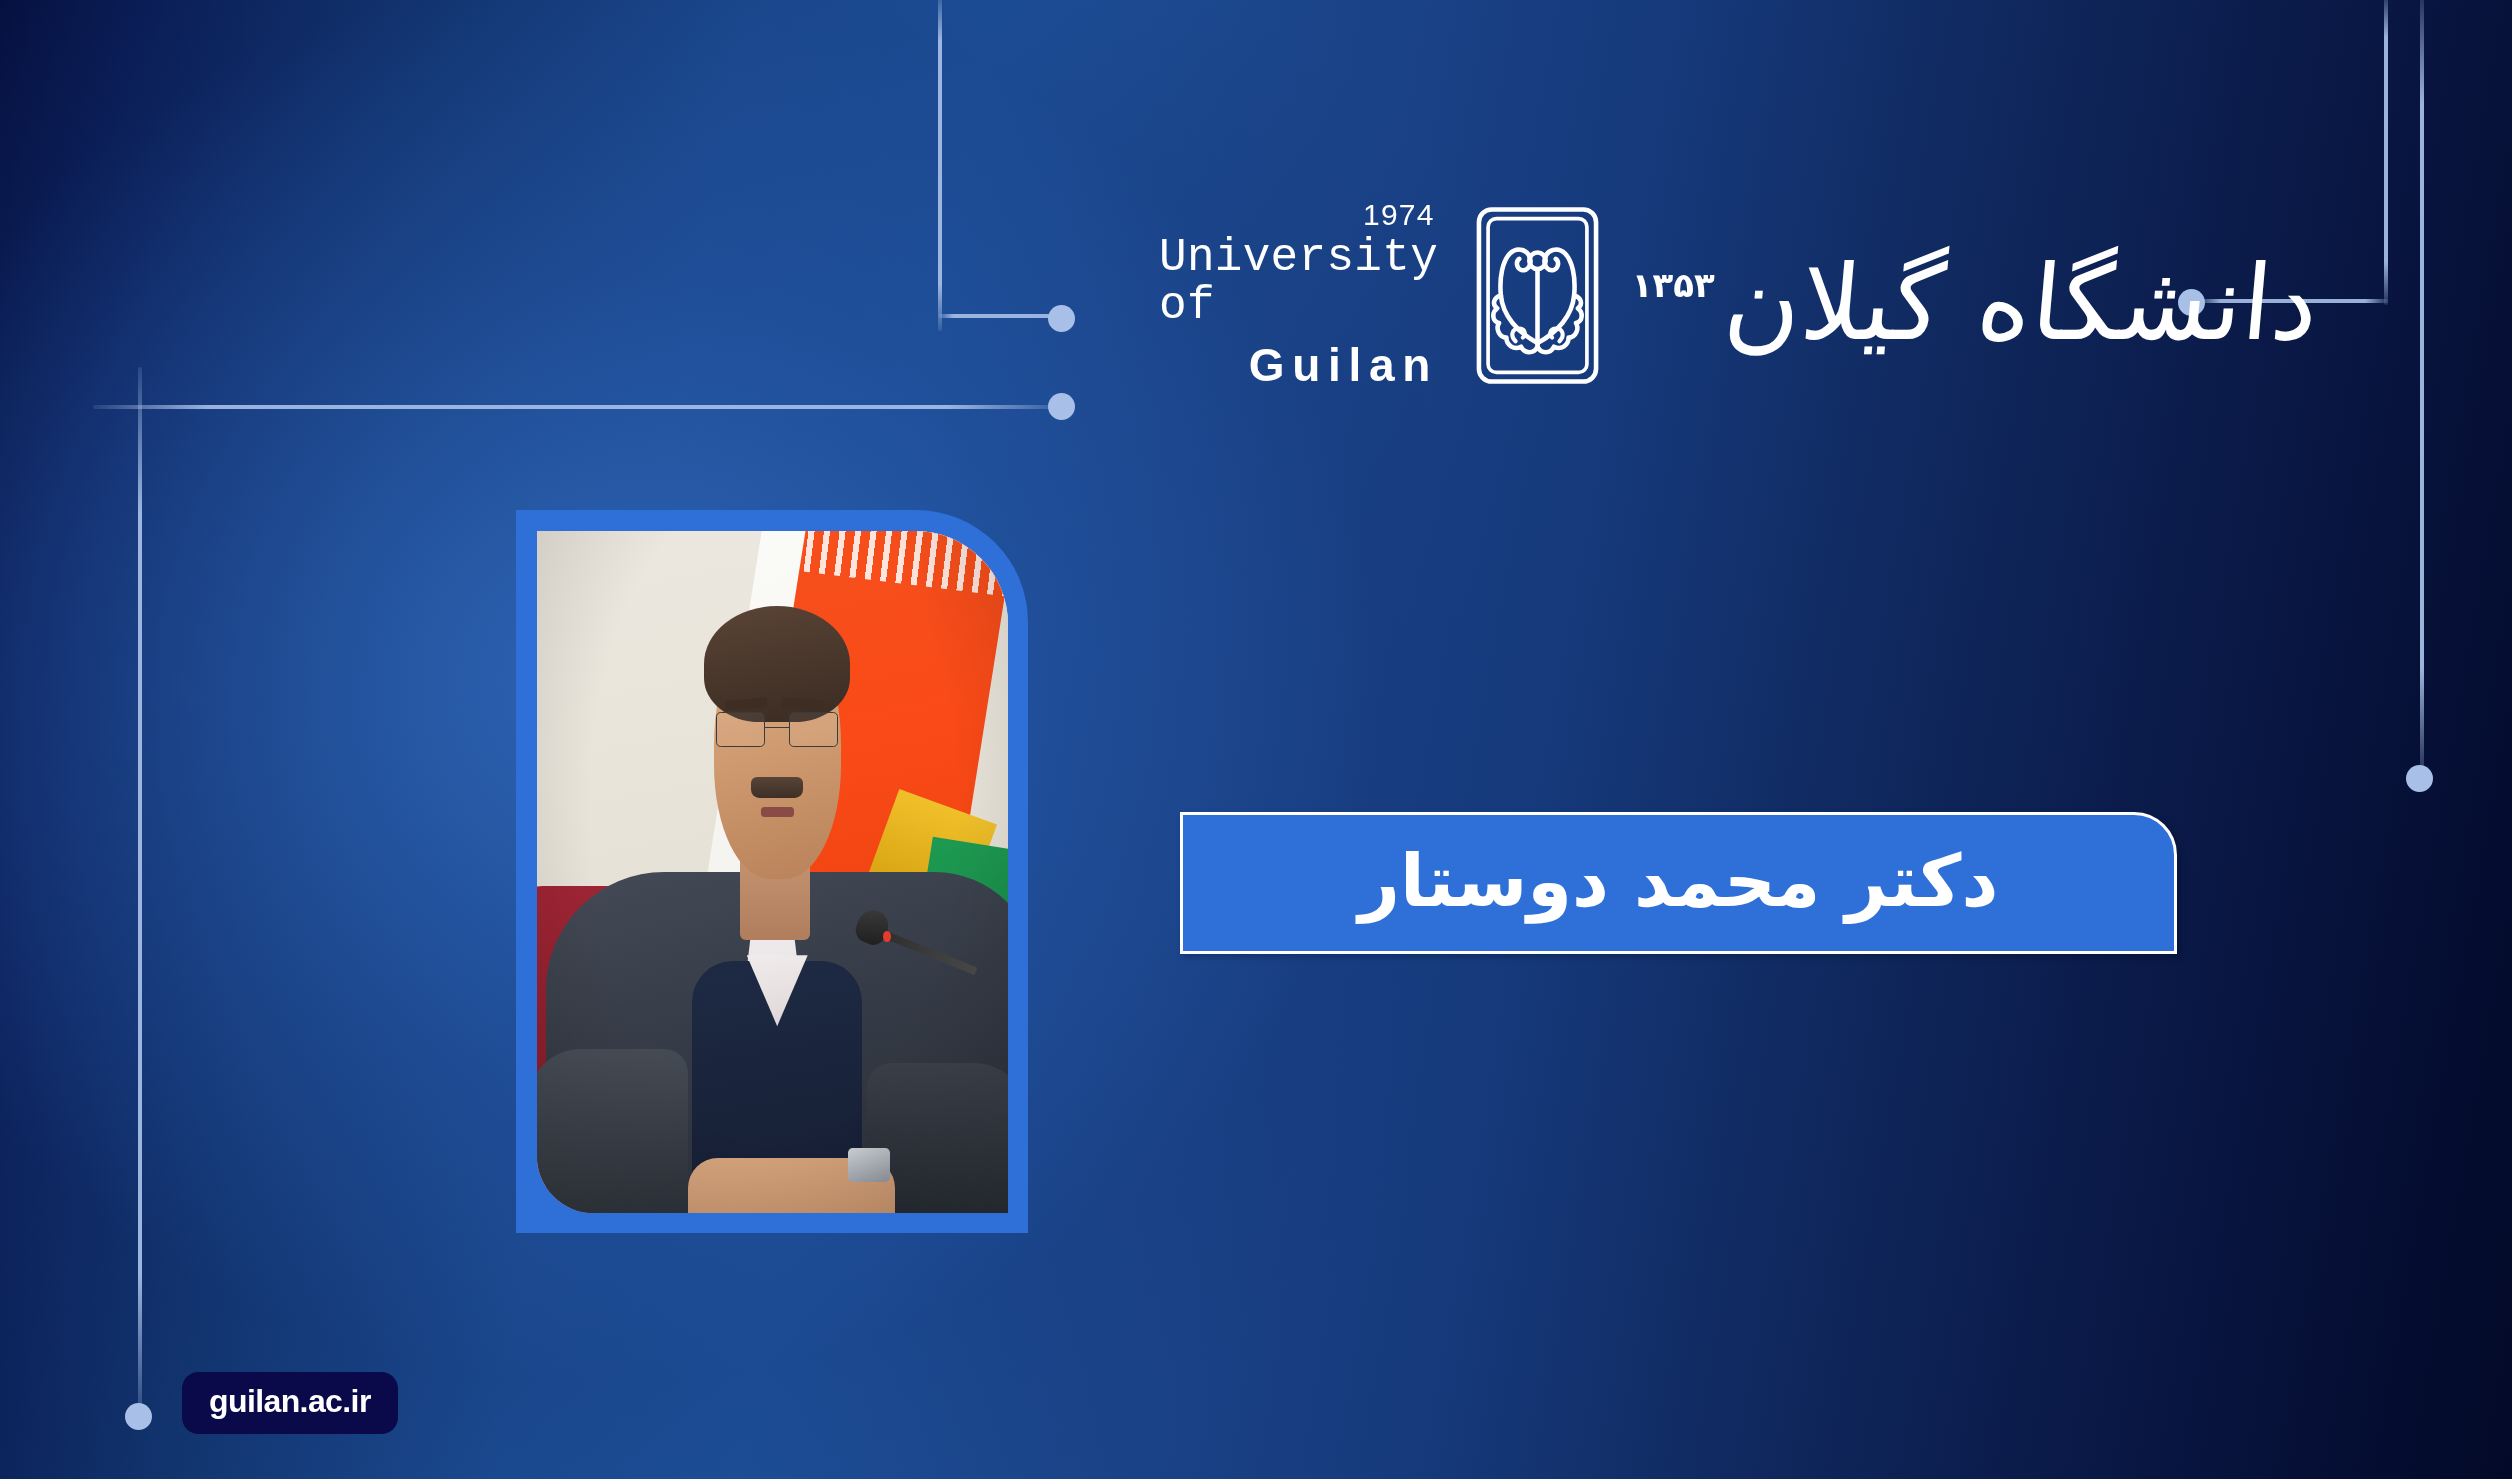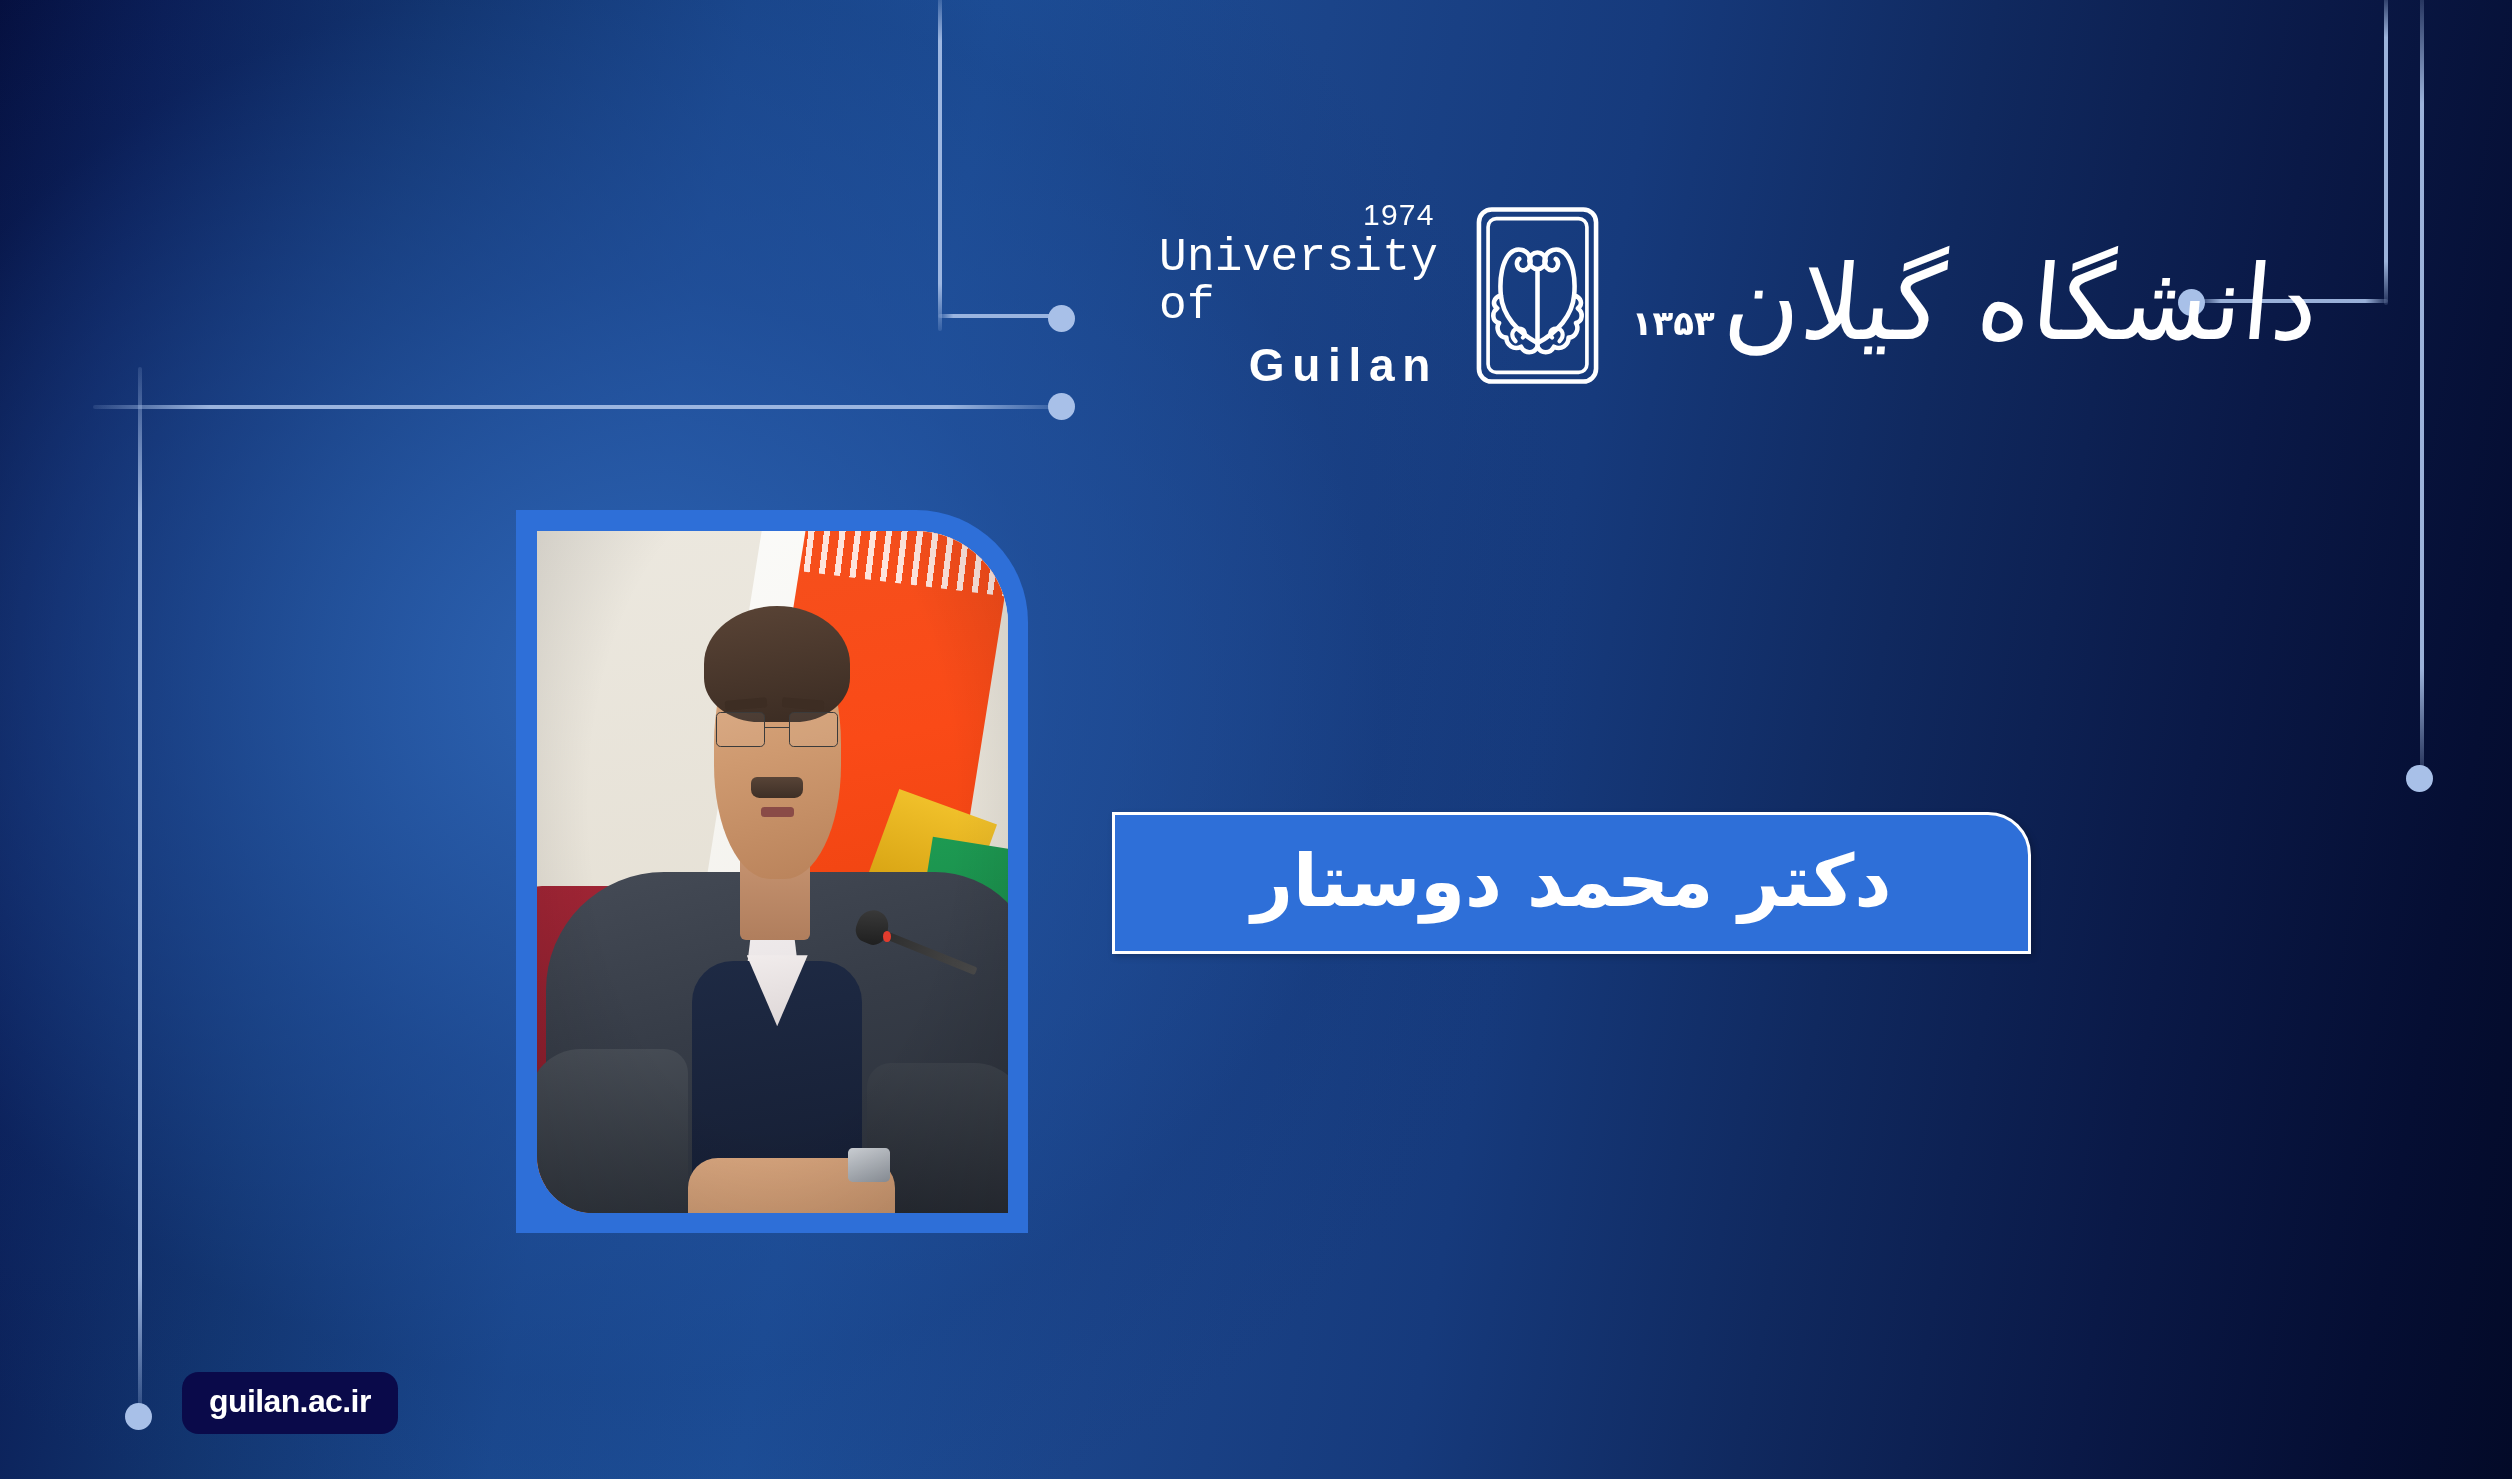--- a/index.html
+++ b/index.html
@@ -95,21 +95,21 @@
   #logo-en-l2 {
     color:#ffffff; font-size:46px; font-weight:bold; line-height:1.1;
     letter-spacing:7.7px; margin-top:10px;
   }
   #logo-mark { width:183px; height:183px; flex:0 0 auto; }
   #logo-fa {
     display:flex; align-items:flex-start; margin-left:2.4px;
   }
   #logo-year-fa {
     color:#ffffff; font-size:34px; font-weight:bold;
-    line-height:1; margin-top:70px; letter-spacing:0.6px;
+    line-height:1; margin-top:32px; letter-spacing:0.6px;
     font-family:"DejaVu Sans", sans-serif;
     text-align:right;
   }
   #logo-fa-name {
     color:#ffffff;
     font-size:104px;
     font-family:"DejaVu Sans", sans-serif;
     line-height:1;
     direction:rtl;
     margin-top:15.4px; margin-left:10.6px;
@@ -275,22 +275,22 @@
     border-radius:24px 53px 0 0;
   }
   .ph-vignette {
     position:absolute; inset:0;
     background:radial-gradient(ellipse at 50% 40%, rgba(0,0,0,0) 55%, rgba(0,0,0,0.16) 100%);
   }
 
   
   #badge-name {
     position:absolute;
-    left:1112px; top:812px;
-    width:919px; height:142px;
+    left:1180px; top:812px;
+    width:997px; height:142px;
     background:#2e6fd8;
     border:3px solid #ffffff;
     border-radius:0 43px 0 0;
     display:flex; align-items:center; justify-content:center;
     box-shadow:2.4px 3px 6px rgba(0,0,0,0.22);
   }
   #badge-name-text {
     color:#ffffff;
     font-size:72px;
     font-weight:bold;

